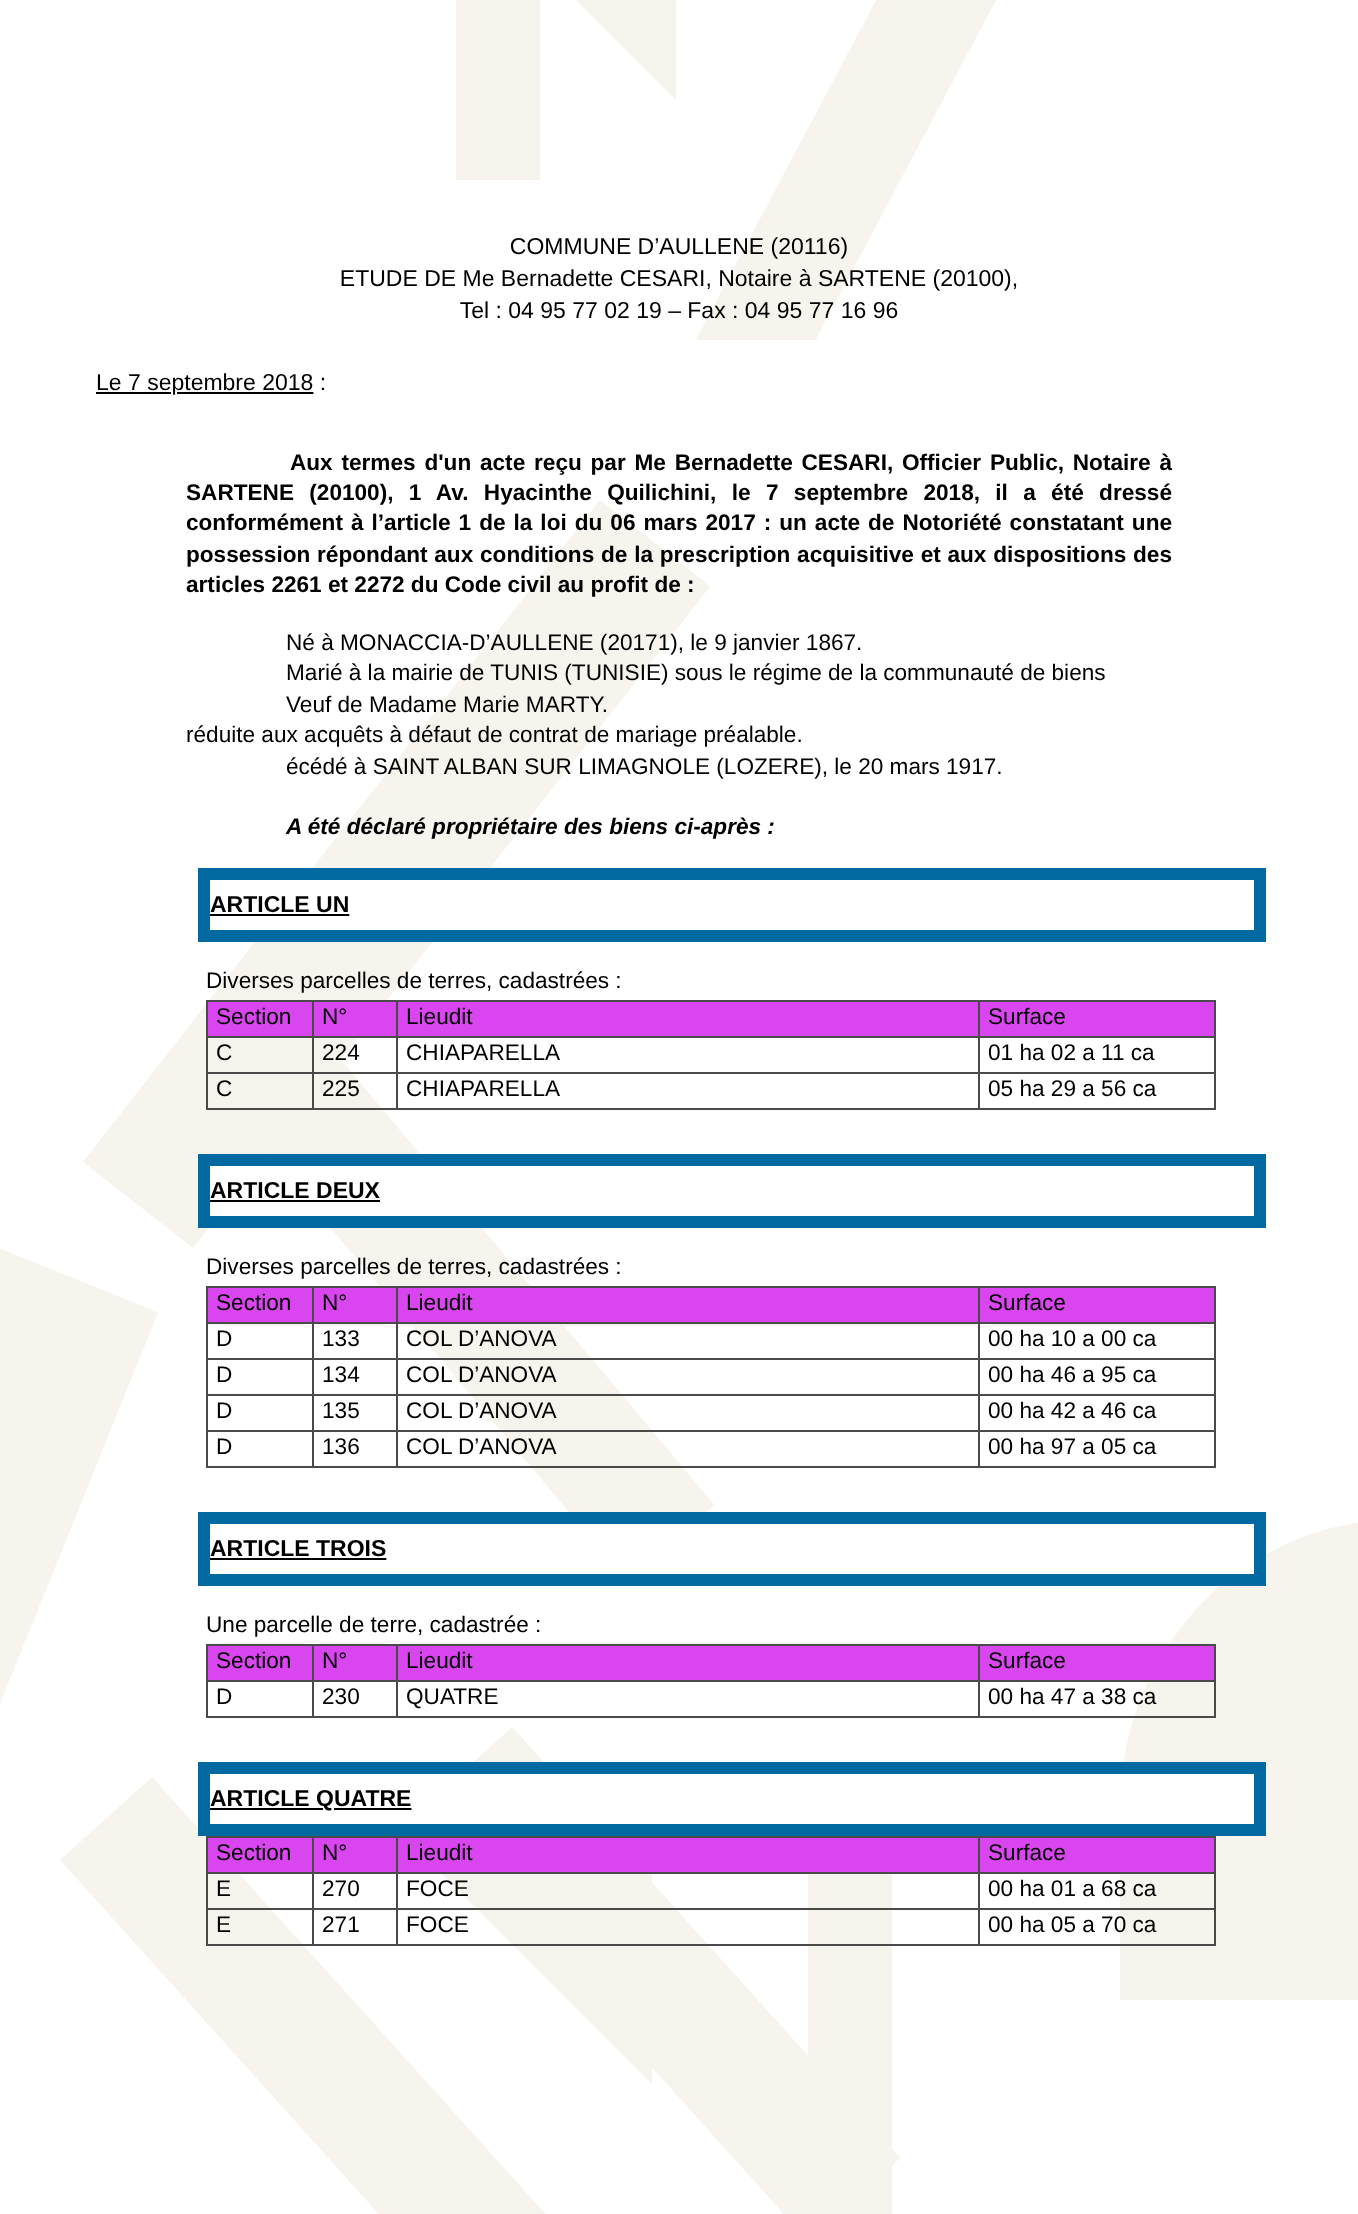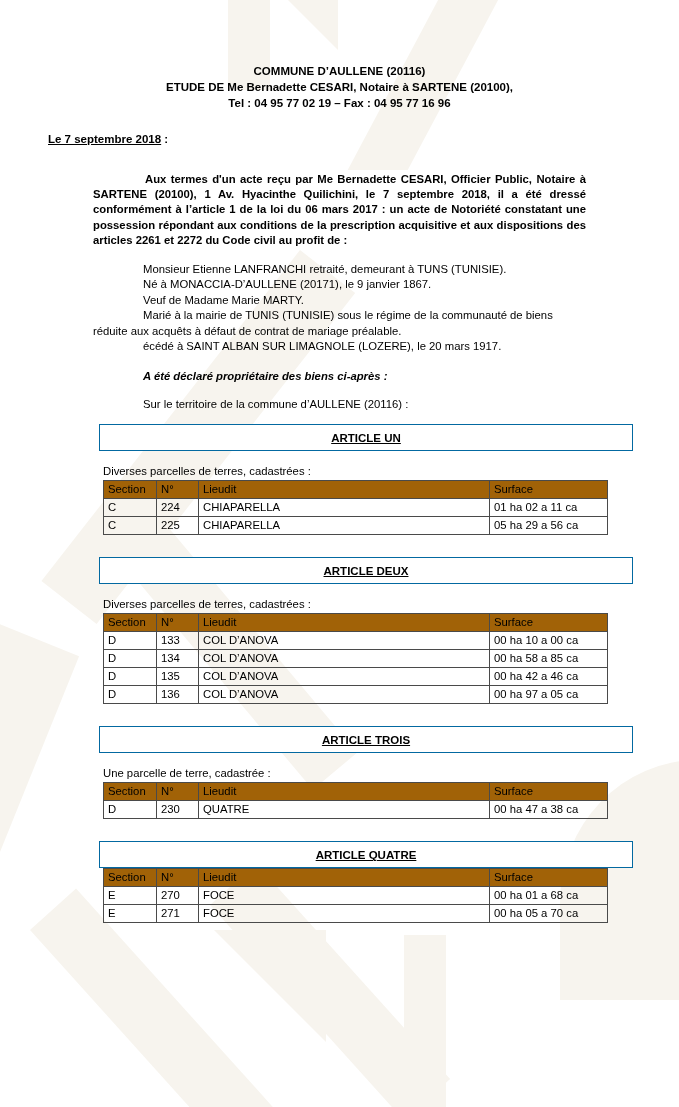--- a/index.html
+++ b/index.html
@@ -74,31 +74,31 @@
   }
 
   
   #content {
     position: relative;
     z-index: 2;
     padding: 0;
   }
   .doc-header {
     text-align: center;
-    font-weight: bold;
+    font-weight: normal;
     font-size: 11.5px;
     line-height: 16px;
-    padding-top: 63px;
+    padding-top: 116px;
   }
   .doc-header div { white-space: nowrap; }
 
   .date-line {
     margin: 22px 0 12px 48px;
     font-size: 11.5px;
-    font-weight: bold;
+    font-weight: normal;
   }
   .date-line .u { text-decoration: underline; }
 
   .intro-para {
     margin: 27px 93px 0 93px;
     font-size: 11.3px;
     font-weight: bold;
     line-height: 15.2px;
     text-align: justify;
     text-indent: 52px;
@@ -120,23 +120,23 @@
   }
   .territory {
     margin: 16px 0 0 143px;
     font-size: 11.3px;
   }
 
   .article-banner {
     margin: 14px 0 0 99px;
     width: 534px;
     box-sizing: border-box;
-    border: 1px solid #0369a1;
+    border: 6px solid #0369a1;
     background: #ffffff;
-    text-align: center;
+    text-align: left;
     padding: 3px 0 4px 0;
   }
   .article-banner span {
     font-size: 11.5px;
     font-weight: bold;
     text-decoration: underline;
   }
 
   .table-caption {
     margin: 14px 12px 3px 103px;
@@ -152,21 +152,21 @@
   table.parcels th,
   table.parcels td {
     border: 1px solid #4a4a4a;
     padding: 1px 4px 2px 4px;
     text-align: left;
     font-weight: normal;
     height: 14px;
     white-space: nowrap;
     overflow: hidden;
   }
-  table.parcels thead th { background: #a16207; }
+  table.parcels thead th { background: #d946ef; }
   .col-section { width: 53px; }
   .col-num     { width: 42px; }
   .col-lieudit { width: 291px; }
   .col-surface { width: 118px; }
 
   .sp-after-table { height: 8px; }
 </style>
 </head>
 <body>
 
@@ -193,30 +193,28 @@
       <div>COMMUNE D’AULLENE (20116)</div>
       <div>ETUDE DE Me Bernadette CESARI, Notaire à SARTENE (20100),</div>
       <div>Tel : 04 95 77 02 19 – Fax : 04 95 77 16 96</div>
     </div>
 
     <div class="date-line"><span class="u">Le 7 septembre 2018</span><span> :</span></div>
 
     <div class="intro-para">Aux termes d'un acte reçu par Me Bernadette CESARI, Officier Public, Notaire à SARTENE (20100), 1 Av. Hyacinthe Quilichini, le 7 septembre  2018, il a été dressé conformément à l’article 1 de la loi du 06 mars 2017 : un acte de Notoriété constatant une possession répondant aux conditions de la prescription acquisitive et aux dispositions des articles 2261 et 2272 du Code civil au profit de :</div>
 
     <div class="person-block">
-      <div class="ln">Monsieur Etienne LANFRANCHI retraité, demeurant à TUNS (TUNISIE).</div>
       <div class="ln">Né à MONACCIA-D’AULLENE (20171), le 9 janvier 1867.</div>
+      <div class="ln">Marié à la mairie de TUNIS (TUNISIE) sous le régime de la communauté de biens</div>
       <div class="ln">Veuf de Madame Marie MARTY.</div>
-      <div class="ln">Marié à la mairie de TUNIS (TUNISIE) sous le régime de la communauté de biens</div>
       <div class="ln-flow">réduite aux acquêts à défaut de contrat de mariage préalable.</div>
       <div class="ln">écédé à SAINT ALBAN SUR LIMAGNOLE (LOZERE), le 20 mars 1917.</div>
     </div>
 
     <div class="declared">A été déclaré propriétaire des biens ci-après :</div>
-    <div class="territory">Sur le territoire de la commune d’AULLENE (20116) :</div>
 
     <div class="article-banner">
       <span>ARTICLE UN</span>
     </div>
     <div class="table-caption">Diverses parcelles de terres, cadastrées :</div>
     <table class="parcels">
       <colgroup>
         <col class="col-section">
           <col class="col-num">
           <col class="col-lieudit">
@@ -270,21 +268,21 @@
         <tr>
           <td>D</td>
           <td>133</td>
           <td>COL D’ANOVA</td>
           <td>00 ha 10 a 00 ca</td>
         </tr>
         <tr>
           <td>D</td>
           <td>134</td>
           <td>COL D’ANOVA</td>
-          <td>00 ha 58 a 85 ca</td>
+          <td>00 ha 46 a 95 ca</td>
         </tr>
         <tr>
           <td>D</td>
           <td>135</td>
           <td>COL D’ANOVA</td>
           <td>00 ha 42 a 46 ca</td>
         </tr>
         <tr>
           <td>D</td>
           <td>136</td>

